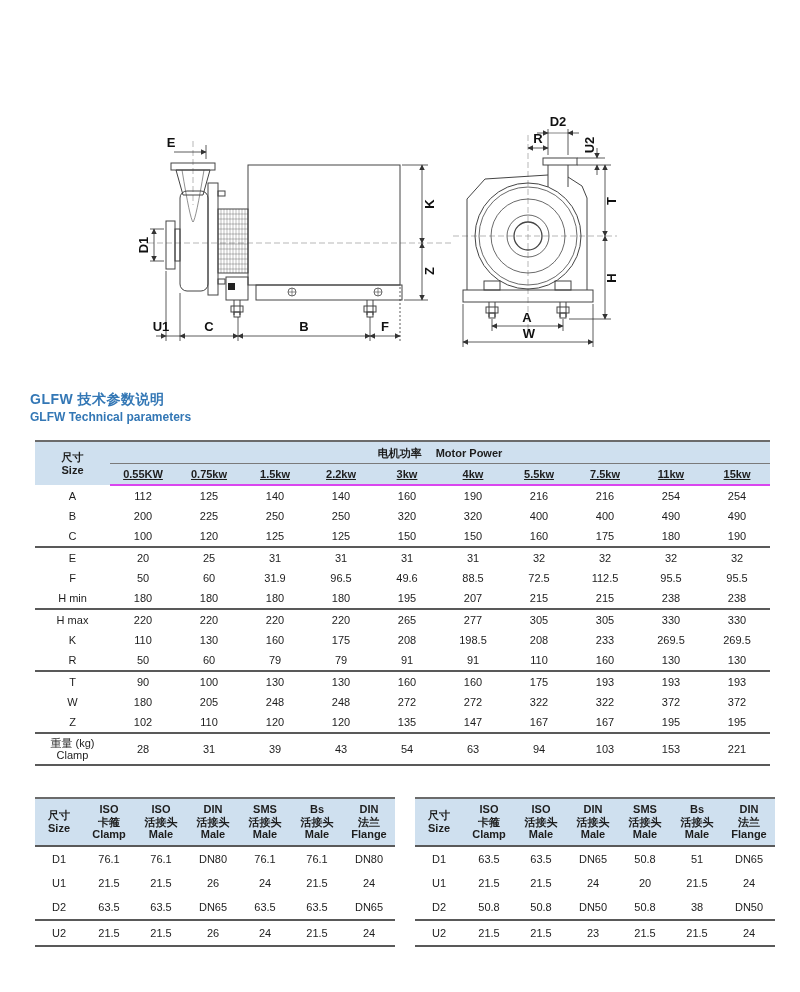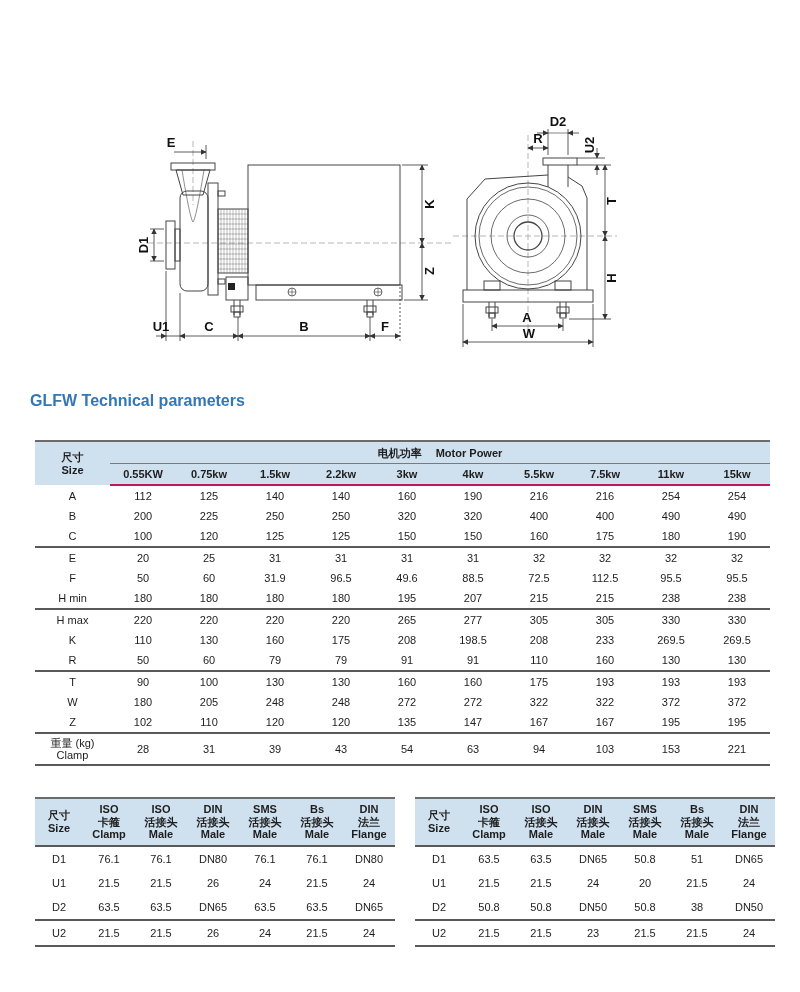--- a/index.html
+++ b/index.html
@@ -3,29 +3,29 @@
 <meta charset="utf-8">
 <style>
   html,body{margin:0;padding:0;background:#fff;}
   .page{position:relative;width:800px;height:992px;background:#ffffff;overflow:hidden;
         font-family:"Liberation Sans","DejaVu Sans",sans-serif;color:#1d1d1d;}
   svg text{font-family:"Liberation Sans","DejaVu Sans",sans-serif;}
 
   
   .heading{position:absolute;left:30px;top:391px;color:#3377b5;}
   .heading .cn{font-size:14px;font-weight:bold;letter-spacing:.5px;}
-  .heading .en{font-size:16px;font-weight:bold;margin-top:1px;}
+  .heading .en{font-size:12px;font-weight:bold;margin-top:1px;}
 
   
   table{border-collapse:collapse;table-layout:fixed;}
   .main-table{position:absolute;left:35px;top:440px;width:735px;font-size:11px;
               border-bottom:2px solid #595959;}
   .main-table thead th{background:#cfe0ef;font-weight:bold;padding:2px;}
   .main-table thead tr:first-child th{border-top:2px solid #6b6b6b;}
-  .main-table thead tr:last-child th{border-bottom:2px solid #be185d;}
+  .main-table thead tr:last-child th{border-bottom:2px solid #d946ef;text-decoration:underline;}
   .main-table th.size-cell{vertical-align:middle;line-height:13px;}
   .main-table th.mp-cell{border-bottom:1px solid #7a7a7a;padding:4px 2px 2px;}
   .main-table th.mp-cell .gap{display:inline-block;width:14px;}
   .main-table thead tr.power-row th{padding:4px 2px;}
   .main-table tbody td{text-align:center;padding:4px 2px;}
   .main-table tr.sep{border-bottom:2px solid #595959;}
   .main-table td.rowlabel div{line-height:12px;}
   .main-table tr.weight-row td{padding:3px 2px;}
 
   
@@ -164,20 +164,21 @@
       <text x="93" y="48">R</text>
       <text x="146" y="53" transform="rotate(-90 146 50)">U2</text>
       <text x="168" y="109" transform="rotate(-90 168 106)">T</text>
       <text x="168" y="186" transform="rotate(-90 168 183)">H</text>
       <text x="82" y="227">A</text>
       <text x="84" y="243">W</text>
     </g>
   </svg>
 
   <div class="heading">
+    <div class="cn">GLFW 技术参数说明</div>
     <div class="en">GLFW Technical parameters</div>
   </div>
 
   <table class="main-table">
     <colgroup>
       <col style="width:75px">
         <col>
         <col>
         <col>
         <col>

